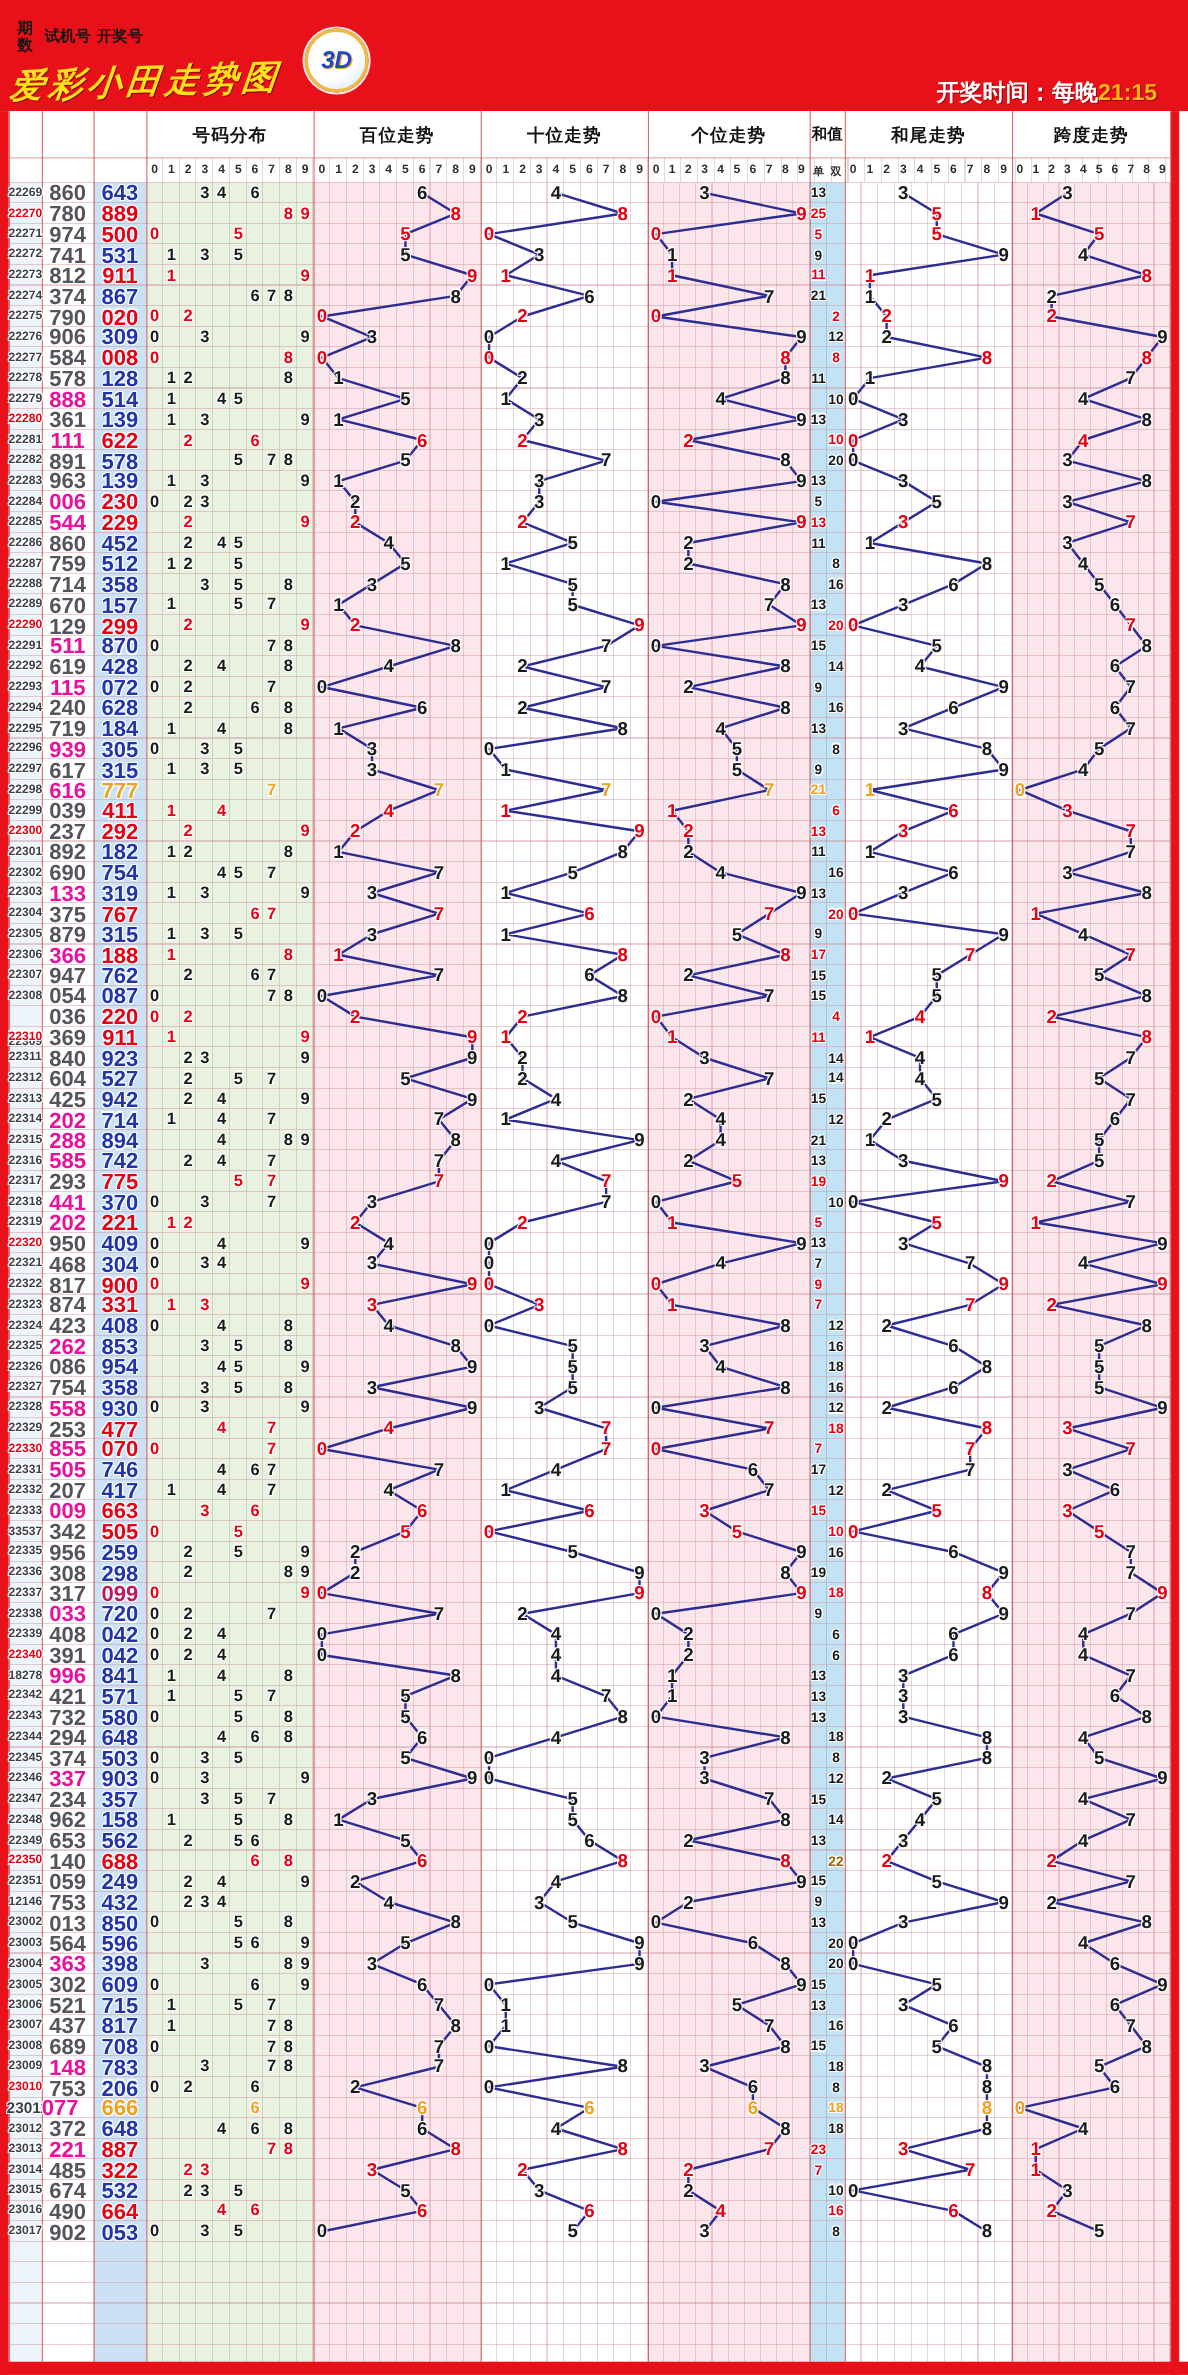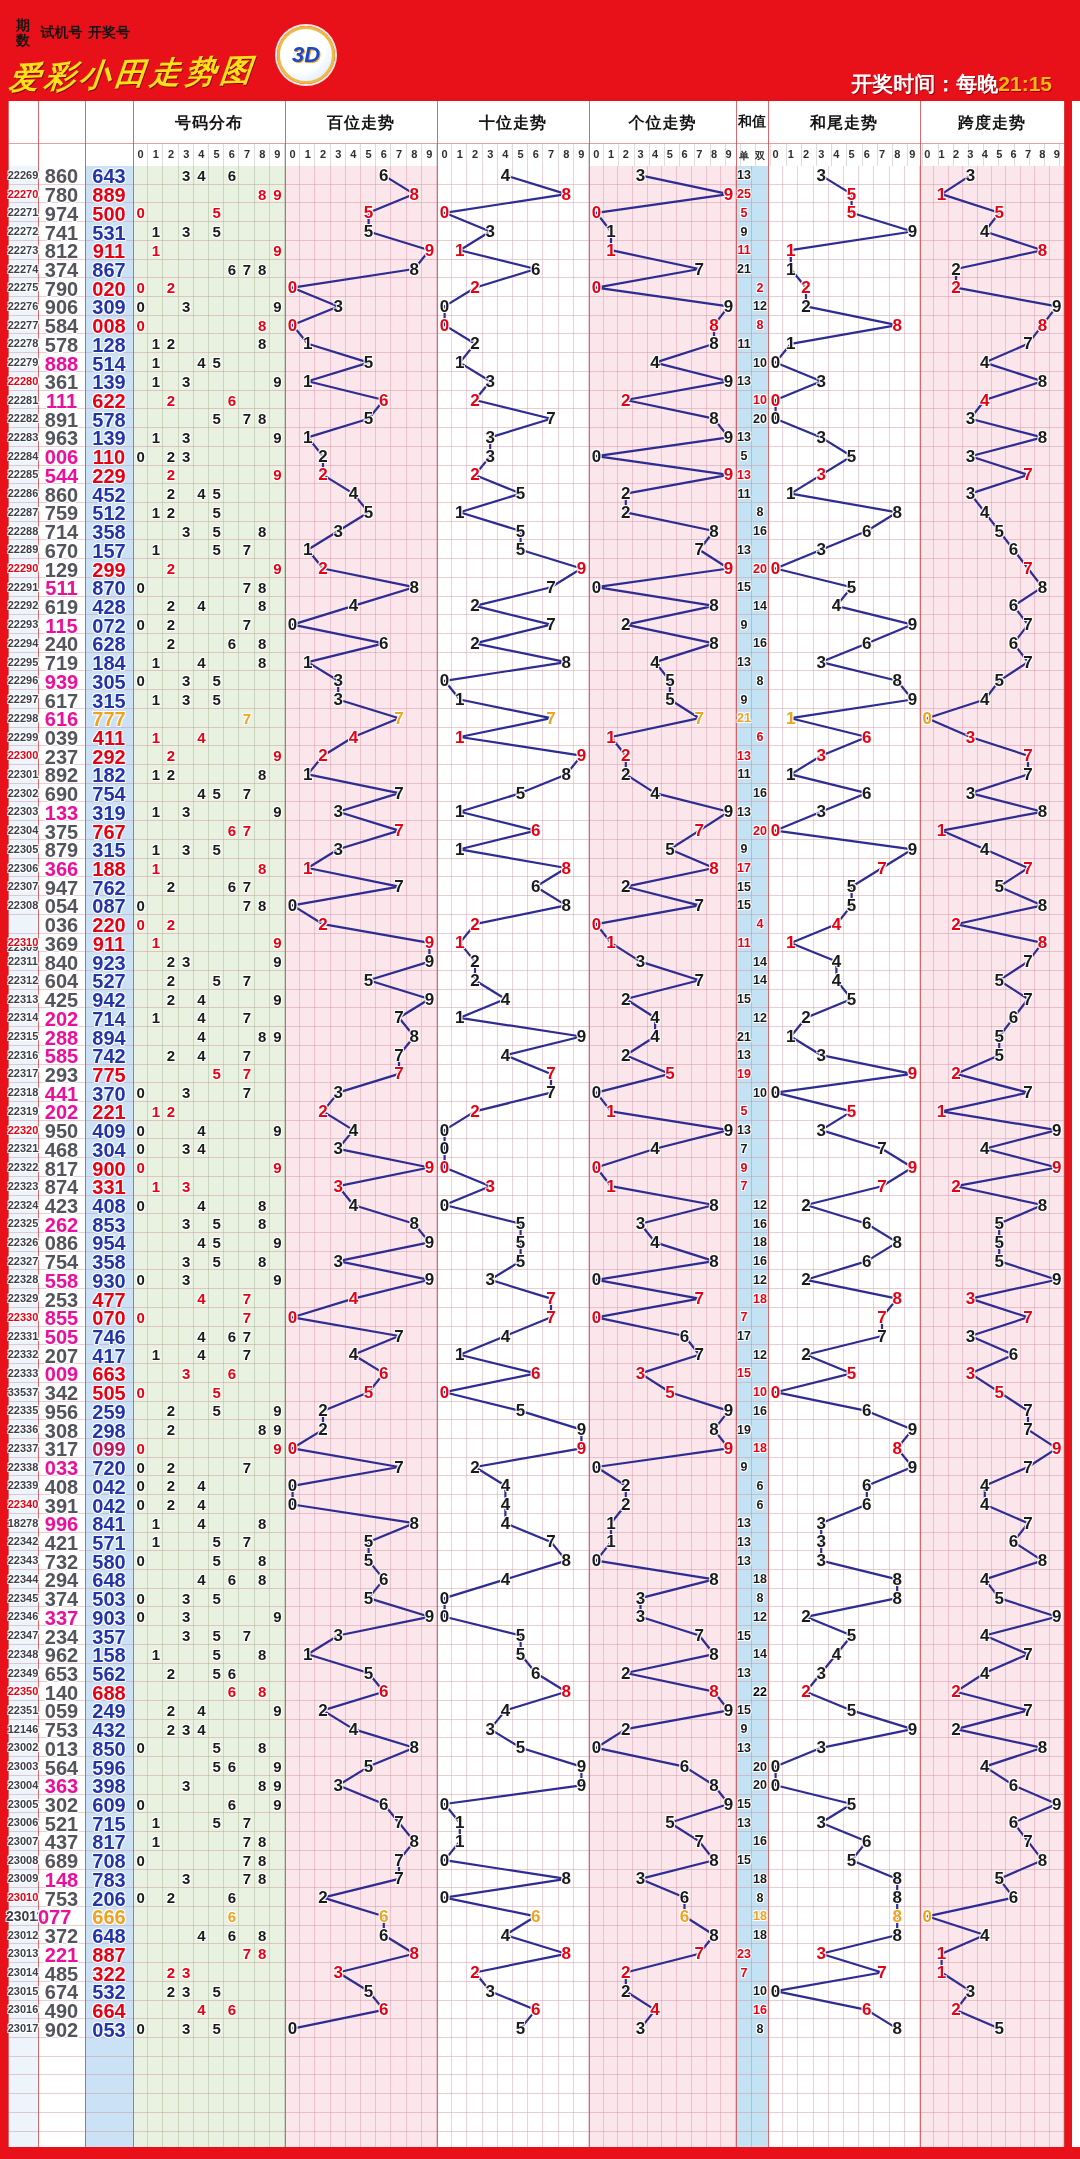--- a/index.html
+++ b/index.html
@@ -374,21 +374,21 @@
       <span class="cell halo" style="left: 178.2px; top: 428.9px; width: 16px; font-size: 15px; line-height: 17px; color: rgb(26, 26, 26);">3</span>
       <span class="cell halo" style="left: 269.4px; top: 428.9px; width: 16px; font-size: 15px; line-height: 17px; color: rgb(26, 26, 26);">9</span>
       <span class="cell halo" style="left: 298.8px; top: 427.9px; width: 18px; font-size: 17px; line-height: 19px; color: rgb(26, 26, 26);">1</span>
       <span class="cell halo" style="left: 481.2px; top: 427.9px; width: 18px; font-size: 17px; line-height: 19px; color: rgb(26, 26, 26);">3</span>
       <span class="cell halo" style="left: 719.6px; top: 427.9px; width: 18px; font-size: 17px; line-height: 19px; color: rgb(26, 26, 26);">9</span>
       <span class="cell halo" style="left: 734px; top: 430.4px; width: 20px; font-size: 12.5px; line-height: 14.5px; color: rgb(26, 26, 26);">13</span>
       <span class="cell halo" style="left: 812.2px; top: 427.9px; width: 18px; font-size: 17px; line-height: 19px; color: rgb(26, 26, 26);">3</span>
       <span class="cell halo" style="left: 1033.4px; top: 427.9px; width: 18px; font-size: 17px; line-height: 19px; color: rgb(26, 26, 26);">8</span>
       <span class="cell halo" style="left: 6px; top: 449.7px; width: 34px; font-size: 11px; line-height: 13px; color: rgb(60, 62, 72);">22284</span>
       <span class="cell halo" style="left: 38px; top: 446.2px; width: 47px; font-size: 20px; line-height: 22px; color: rgb(236, 14, 156);">006</span>
-      <span class="cell halo" style="left: 85px; top: 446.2px; width: 48px; font-size: 20px; line-height: 22px; color: rgb(230, 0, 18);">110</span>
+      <span class="cell halo" style="left: 85px; top: 446.2px; width: 48px; font-size: 20px; line-height: 22px; color: rgb(230, 0, 18);">230</span>
       <span class="cell halo" style="left: 132.6px; top: 447.7px; width: 16px; font-size: 15px; line-height: 17px; color: rgb(26, 26, 26);">0</span>
       <span class="cell halo" style="left: 163px; top: 447.7px; width: 16px; font-size: 15px; line-height: 17px; color: rgb(26, 26, 26);">2</span>
       <span class="cell halo" style="left: 178.2px; top: 447.7px; width: 16px; font-size: 15px; line-height: 17px; color: rgb(26, 26, 26);">3</span>
       <span class="cell halo" style="left: 314px; top: 446.7px; width: 18px; font-size: 17px; line-height: 19px; color: rgb(26, 26, 26);">2</span>
       <span class="cell halo" style="left: 481.2px; top: 446.7px; width: 18px; font-size: 17px; line-height: 19px; color: rgb(26, 26, 26);">3</span>
       <span class="cell halo" style="left: 587.4px; top: 446.7px; width: 18px; font-size: 17px; line-height: 19px; color: rgb(26, 26, 26);">0</span>
       <span class="cell halo" style="left: 734px; top: 449.2px; width: 20px; font-size: 12.5px; line-height: 14.5px; color: rgb(26, 26, 26);">5</span>
       <span class="cell halo" style="left: 842.6px; top: 446.7px; width: 18px; font-size: 17px; line-height: 19px; color: rgb(26, 26, 26);">5</span>
       <span class="cell halo" style="left: 961.4px; top: 446.7px; width: 18px; font-size: 17px; line-height: 19px; color: rgb(26, 26, 26);">3</span>
       <span class="cell halo" style="left: 6px; top: 468.4px; width: 34px; font-size: 11px; line-height: 13px; color: rgb(60, 62, 72);">22285</span>
@@ -1153,21 +1153,21 @@
       <span class="cell halo" style="left: 812.2px; top: 1663.5px; width: 18px; font-size: 17px; line-height: 19px; color: rgb(26, 26, 26);">3</span>
       <span class="cell halo" style="left: 975.8px; top: 1663.5px; width: 18px; font-size: 17px; line-height: 19px; color: rgb(26, 26, 26);">4</span>
       <span class="cell halo" style="left: 6px; top: 1685.2px; width: 34px; font-size: 11px; line-height: 13px; color: rgb(230, 0, 18);">22350</span>
       <span class="cell halo" style="left: 38px; top: 1681.7px; width: 47px; font-size: 20px; line-height: 22px; color: rgb(84, 85, 92);">140</span>
       <span class="cell halo" style="left: 85px; top: 1681.7px; width: 48px; font-size: 20px; line-height: 22px; color: rgb(230, 0, 18);">688</span>
       <span class="cell halo" style="left: 223.8px; top: 1683.2px; width: 16px; font-size: 15px; line-height: 17px; color: rgb(230, 0, 18);">6</span>
       <span class="cell halo" style="left: 254.2px; top: 1683.2px; width: 16px; font-size: 15px; line-height: 17px; color: rgb(230, 0, 18);">8</span>
       <span class="cell halo" style="left: 374.8px; top: 1682.2px; width: 18px; font-size: 17px; line-height: 19px; color: rgb(230, 0, 18);">6</span>
       <span class="cell halo" style="left: 557.2px; top: 1682.2px; width: 18px; font-size: 17px; line-height: 19px; color: rgb(230, 0, 18);">8</span>
       <span class="cell halo" style="left: 705px; top: 1682.2px; width: 18px; font-size: 17px; line-height: 19px; color: rgb(230, 0, 18);">8</span>
-      <span class="cell halo" style="left: 750px; top: 1684.7px; width: 20px; font-size: 12.5px; line-height: 14.5px; color: #000000;">22</span>
+      <span class="cell halo" style="left: 750px; top: 1684.7px; width: 20px; font-size: 12.5px; line-height: 14.5px; color: #a16207;">22</span>
       <span class="cell halo" style="left: 797px; top: 1682.2px; width: 18px; font-size: 17px; line-height: 19px; color: rgb(230, 0, 18);">2</span>
       <span class="cell halo" style="left: 947px; top: 1682.2px; width: 18px; font-size: 17px; line-height: 19px; color: rgb(230, 0, 18);">2</span>
       <span class="cell halo" style="left: 6px; top: 1703.9px; width: 34px; font-size: 11px; line-height: 13px; color: rgb(60, 62, 72);">22351</span>
       <span class="cell halo" style="left: 38px; top: 1700.4px; width: 47px; font-size: 20px; line-height: 22px; color: rgb(84, 85, 92);">059</span>
       <span class="cell halo" style="left: 85px; top: 1700.4px; width: 48px; font-size: 20px; line-height: 22px; color: rgb(35, 51, 168);">249</span>
       <span class="cell halo" style="left: 163px; top: 1701.9px; width: 16px; font-size: 15px; line-height: 17px; color: rgb(26, 26, 26);">2</span>
       <span class="cell halo" style="left: 193.4px; top: 1701.9px; width: 16px; font-size: 15px; line-height: 17px; color: rgb(26, 26, 26);">4</span>
       <span class="cell halo" style="left: 269.4px; top: 1701.9px; width: 16px; font-size: 15px; line-height: 17px; color: rgb(26, 26, 26);">9</span>
       <span class="cell halo" style="left: 314px; top: 1700.9px; width: 18px; font-size: 17px; line-height: 19px; color: rgb(26, 26, 26);">2</span>
       <span class="cell halo" style="left: 496.4px; top: 1700.9px; width: 18px; font-size: 17px; line-height: 19px; color: rgb(26, 26, 26);">4</span>

